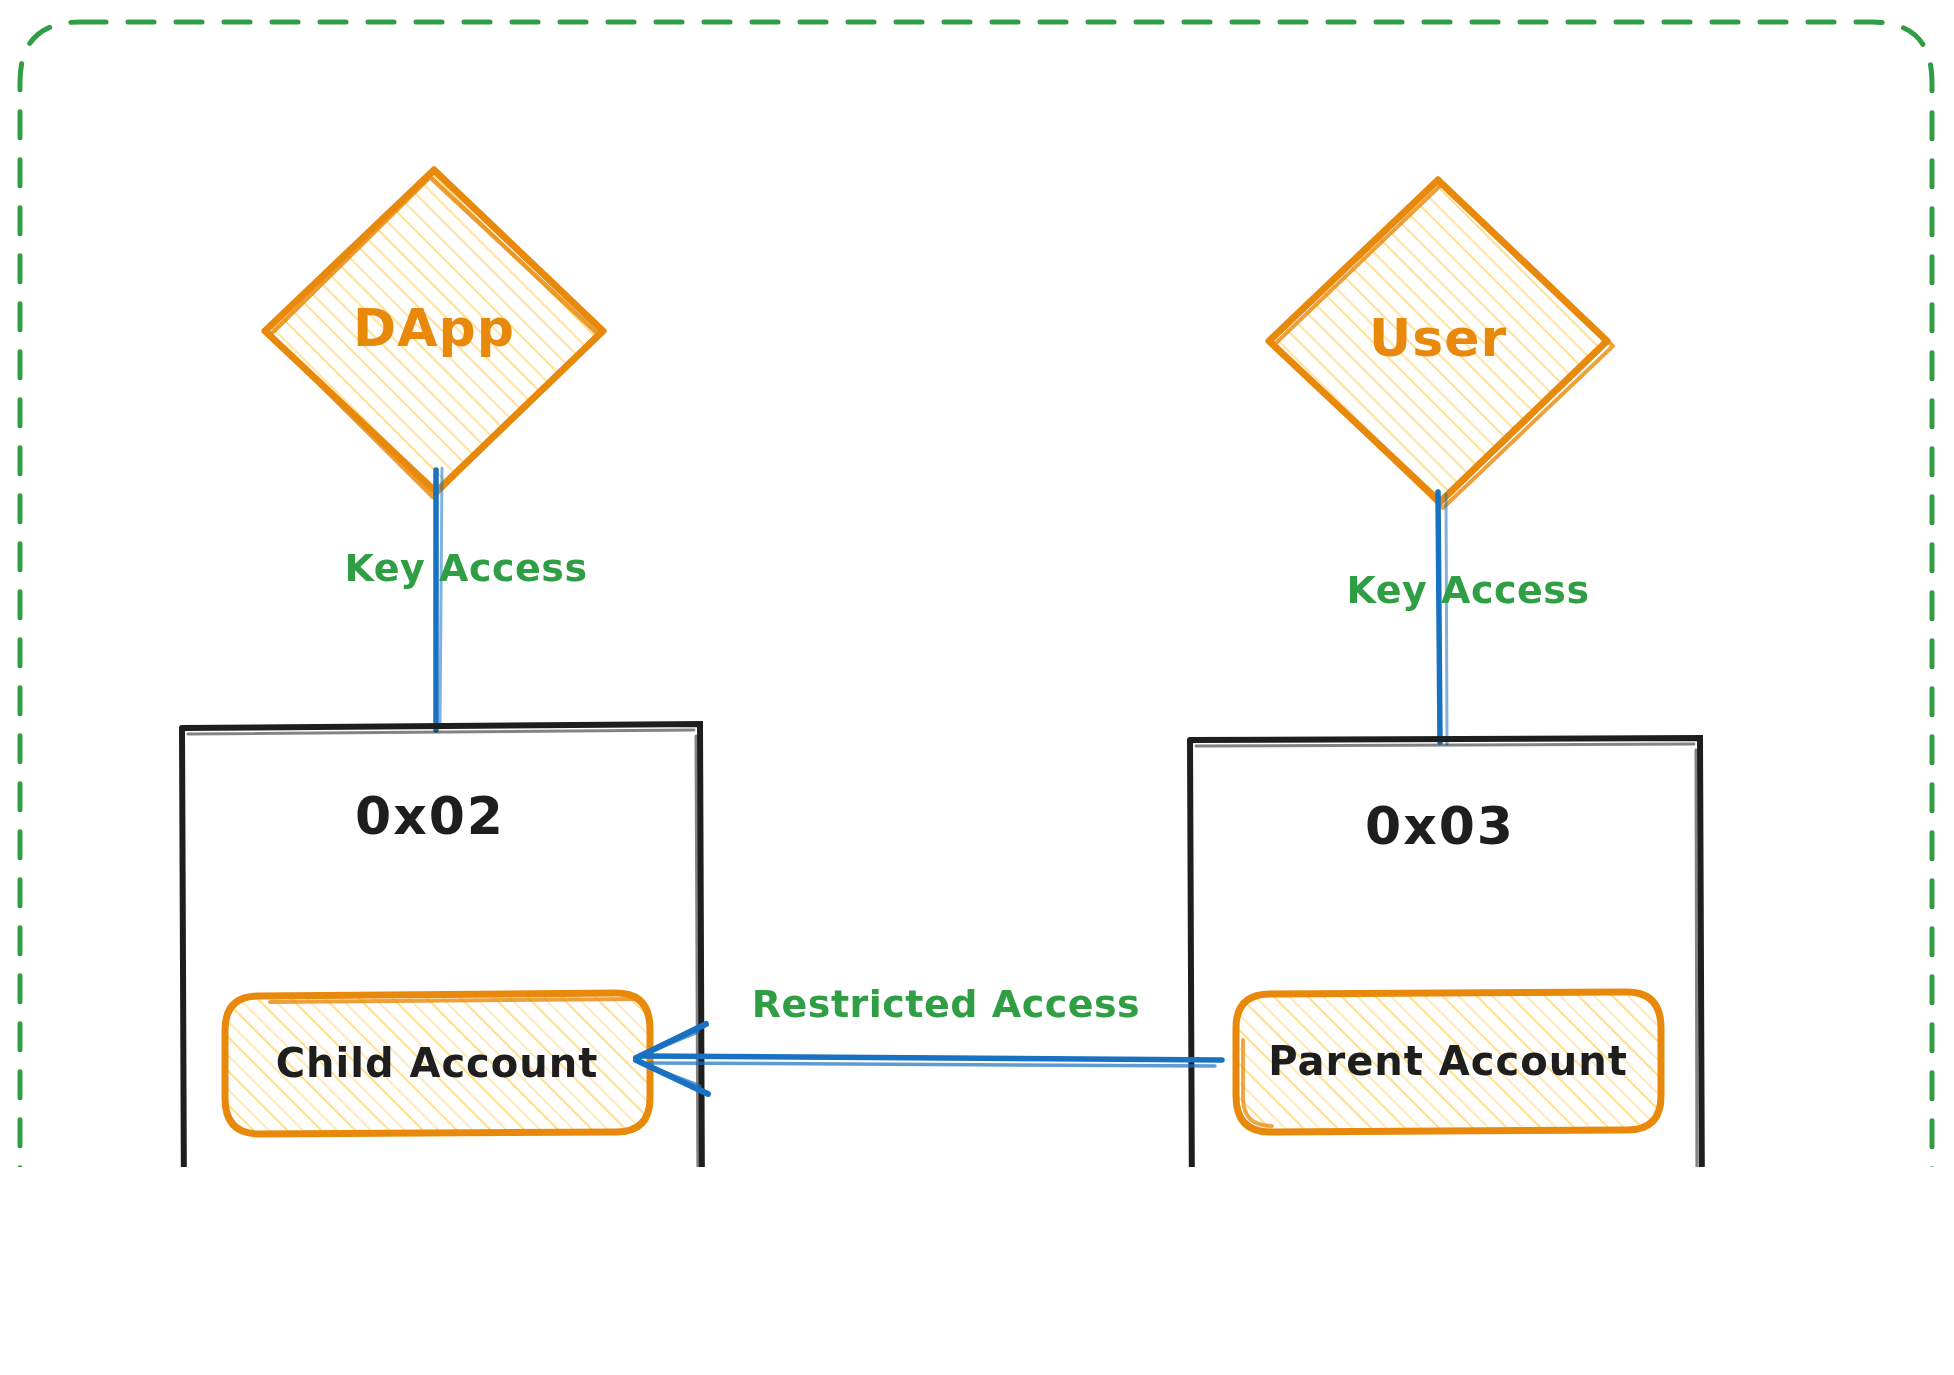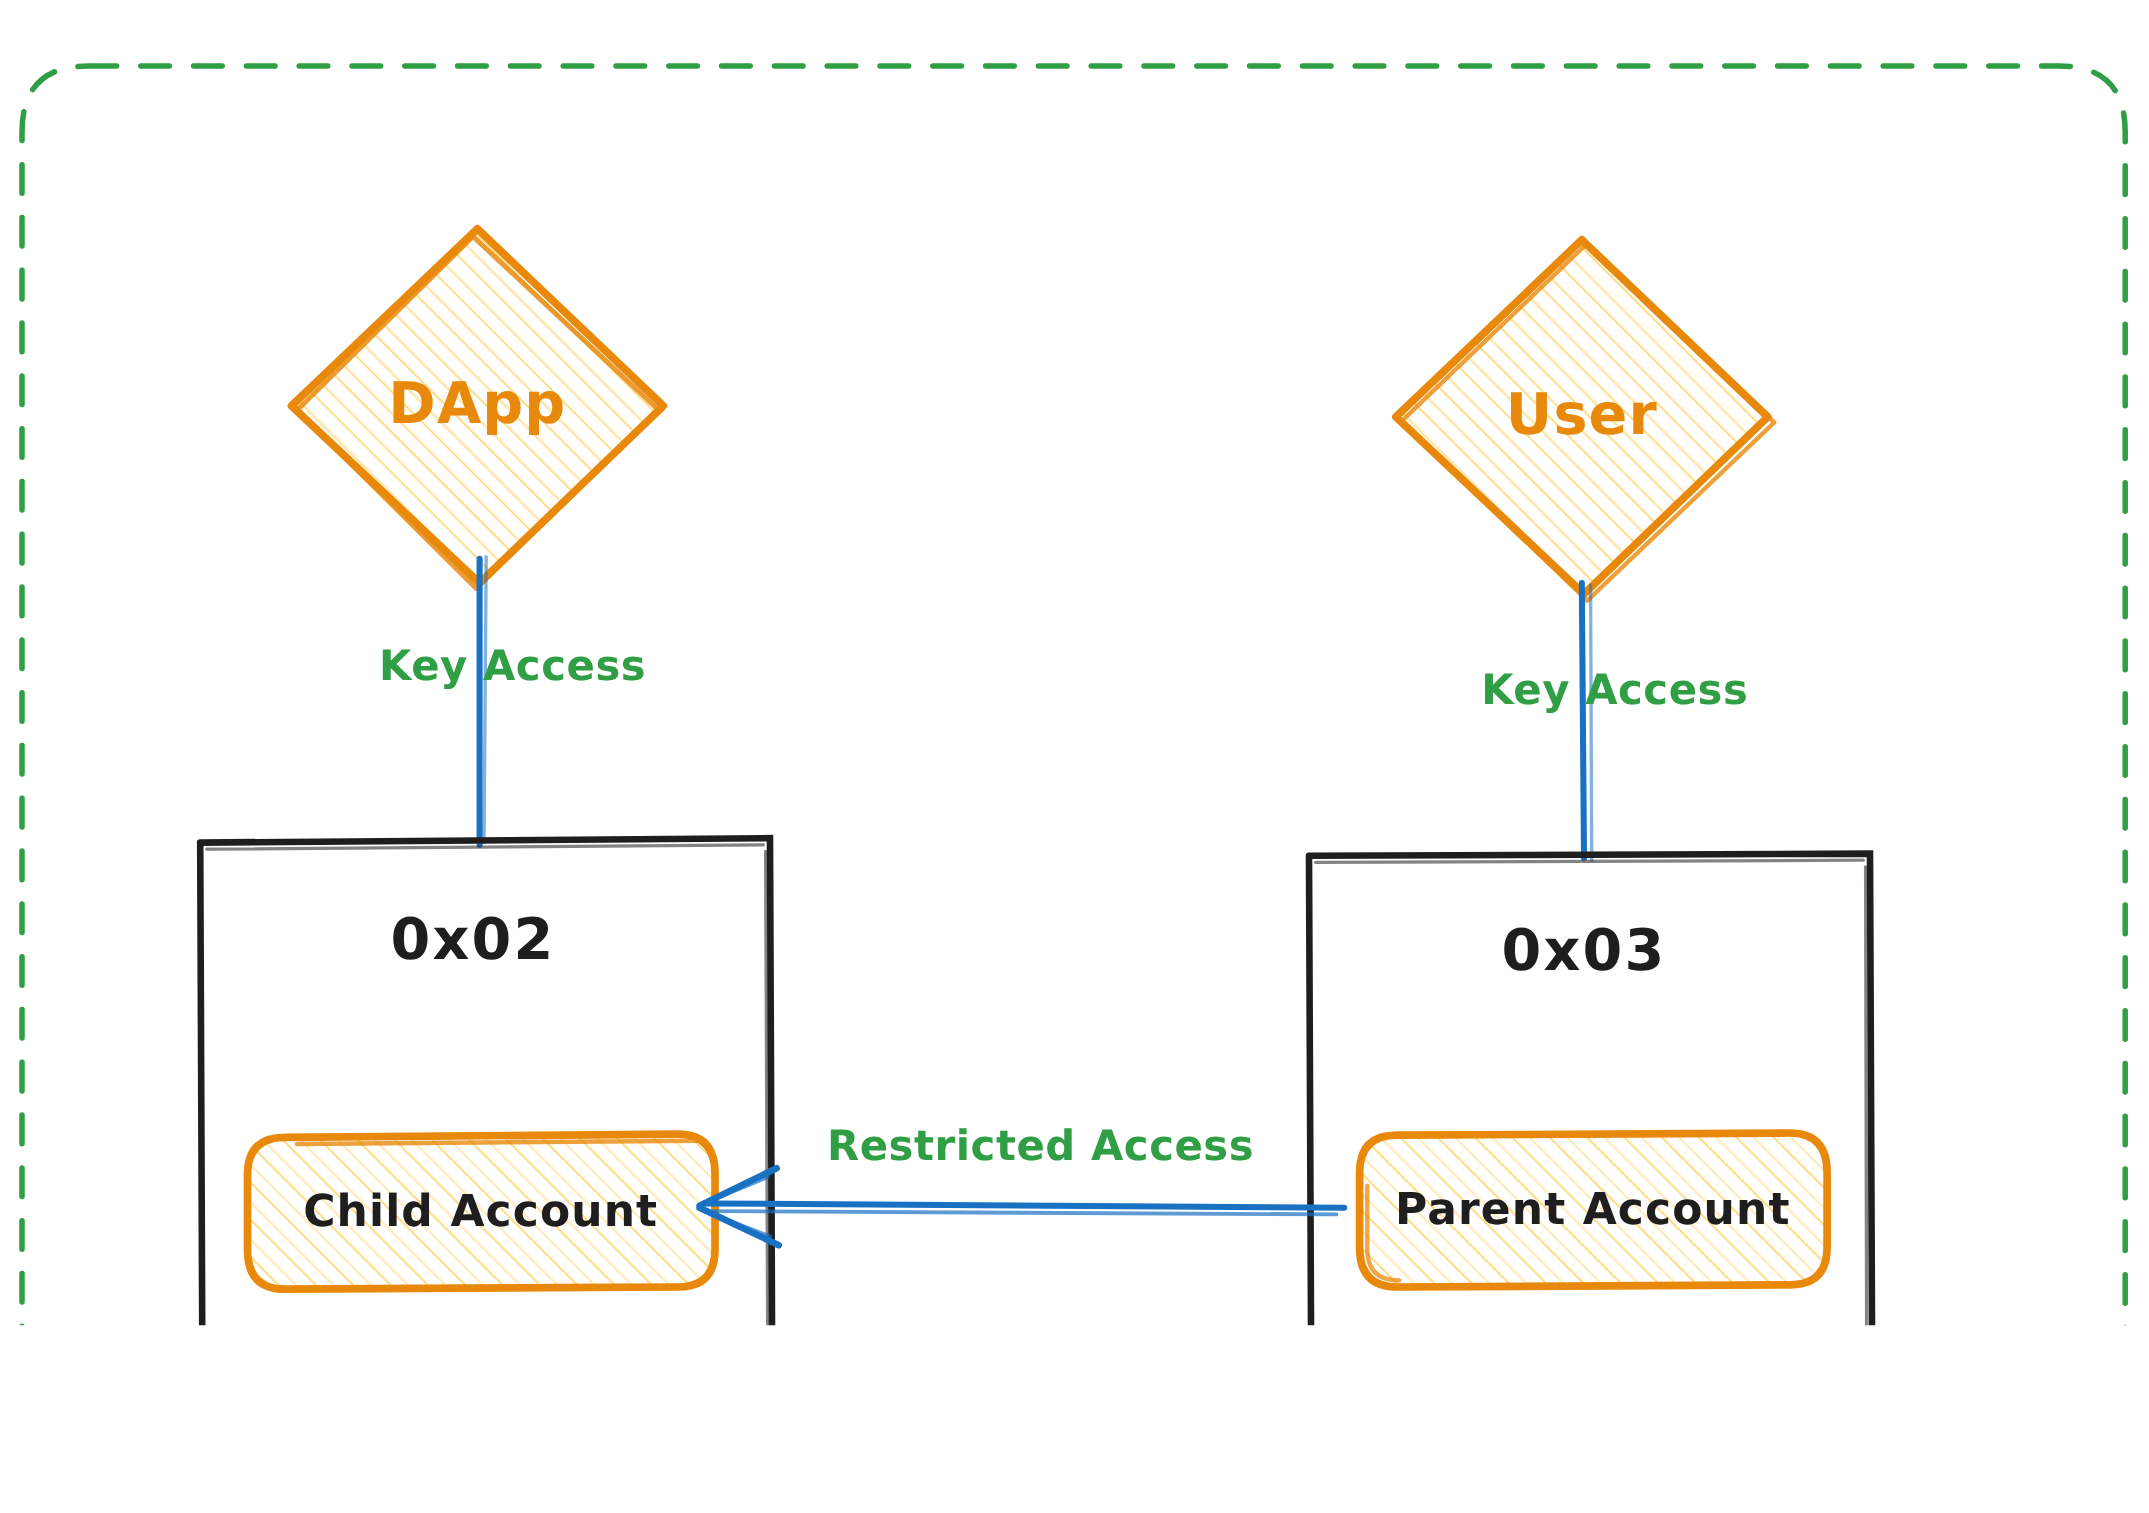--- a/index.html
+++ b/index.html
@@ -9,21 +9,20 @@
   }
   body {
     font-family: "DejaVu Sans", sans-serif;
   }
   #canvas-wrap {
     position: relative;
     width: 1954px;
     height: 1167px;
     background: #ffffff;
     overflow: hidden;
-    margin-top: 38px;
   }
   svg.diagram {
     position: absolute;
     top: 0;
     left: 0;
     width: 1954px;
     height: 1375px;
     display: block;
   }
   .hand-text {

